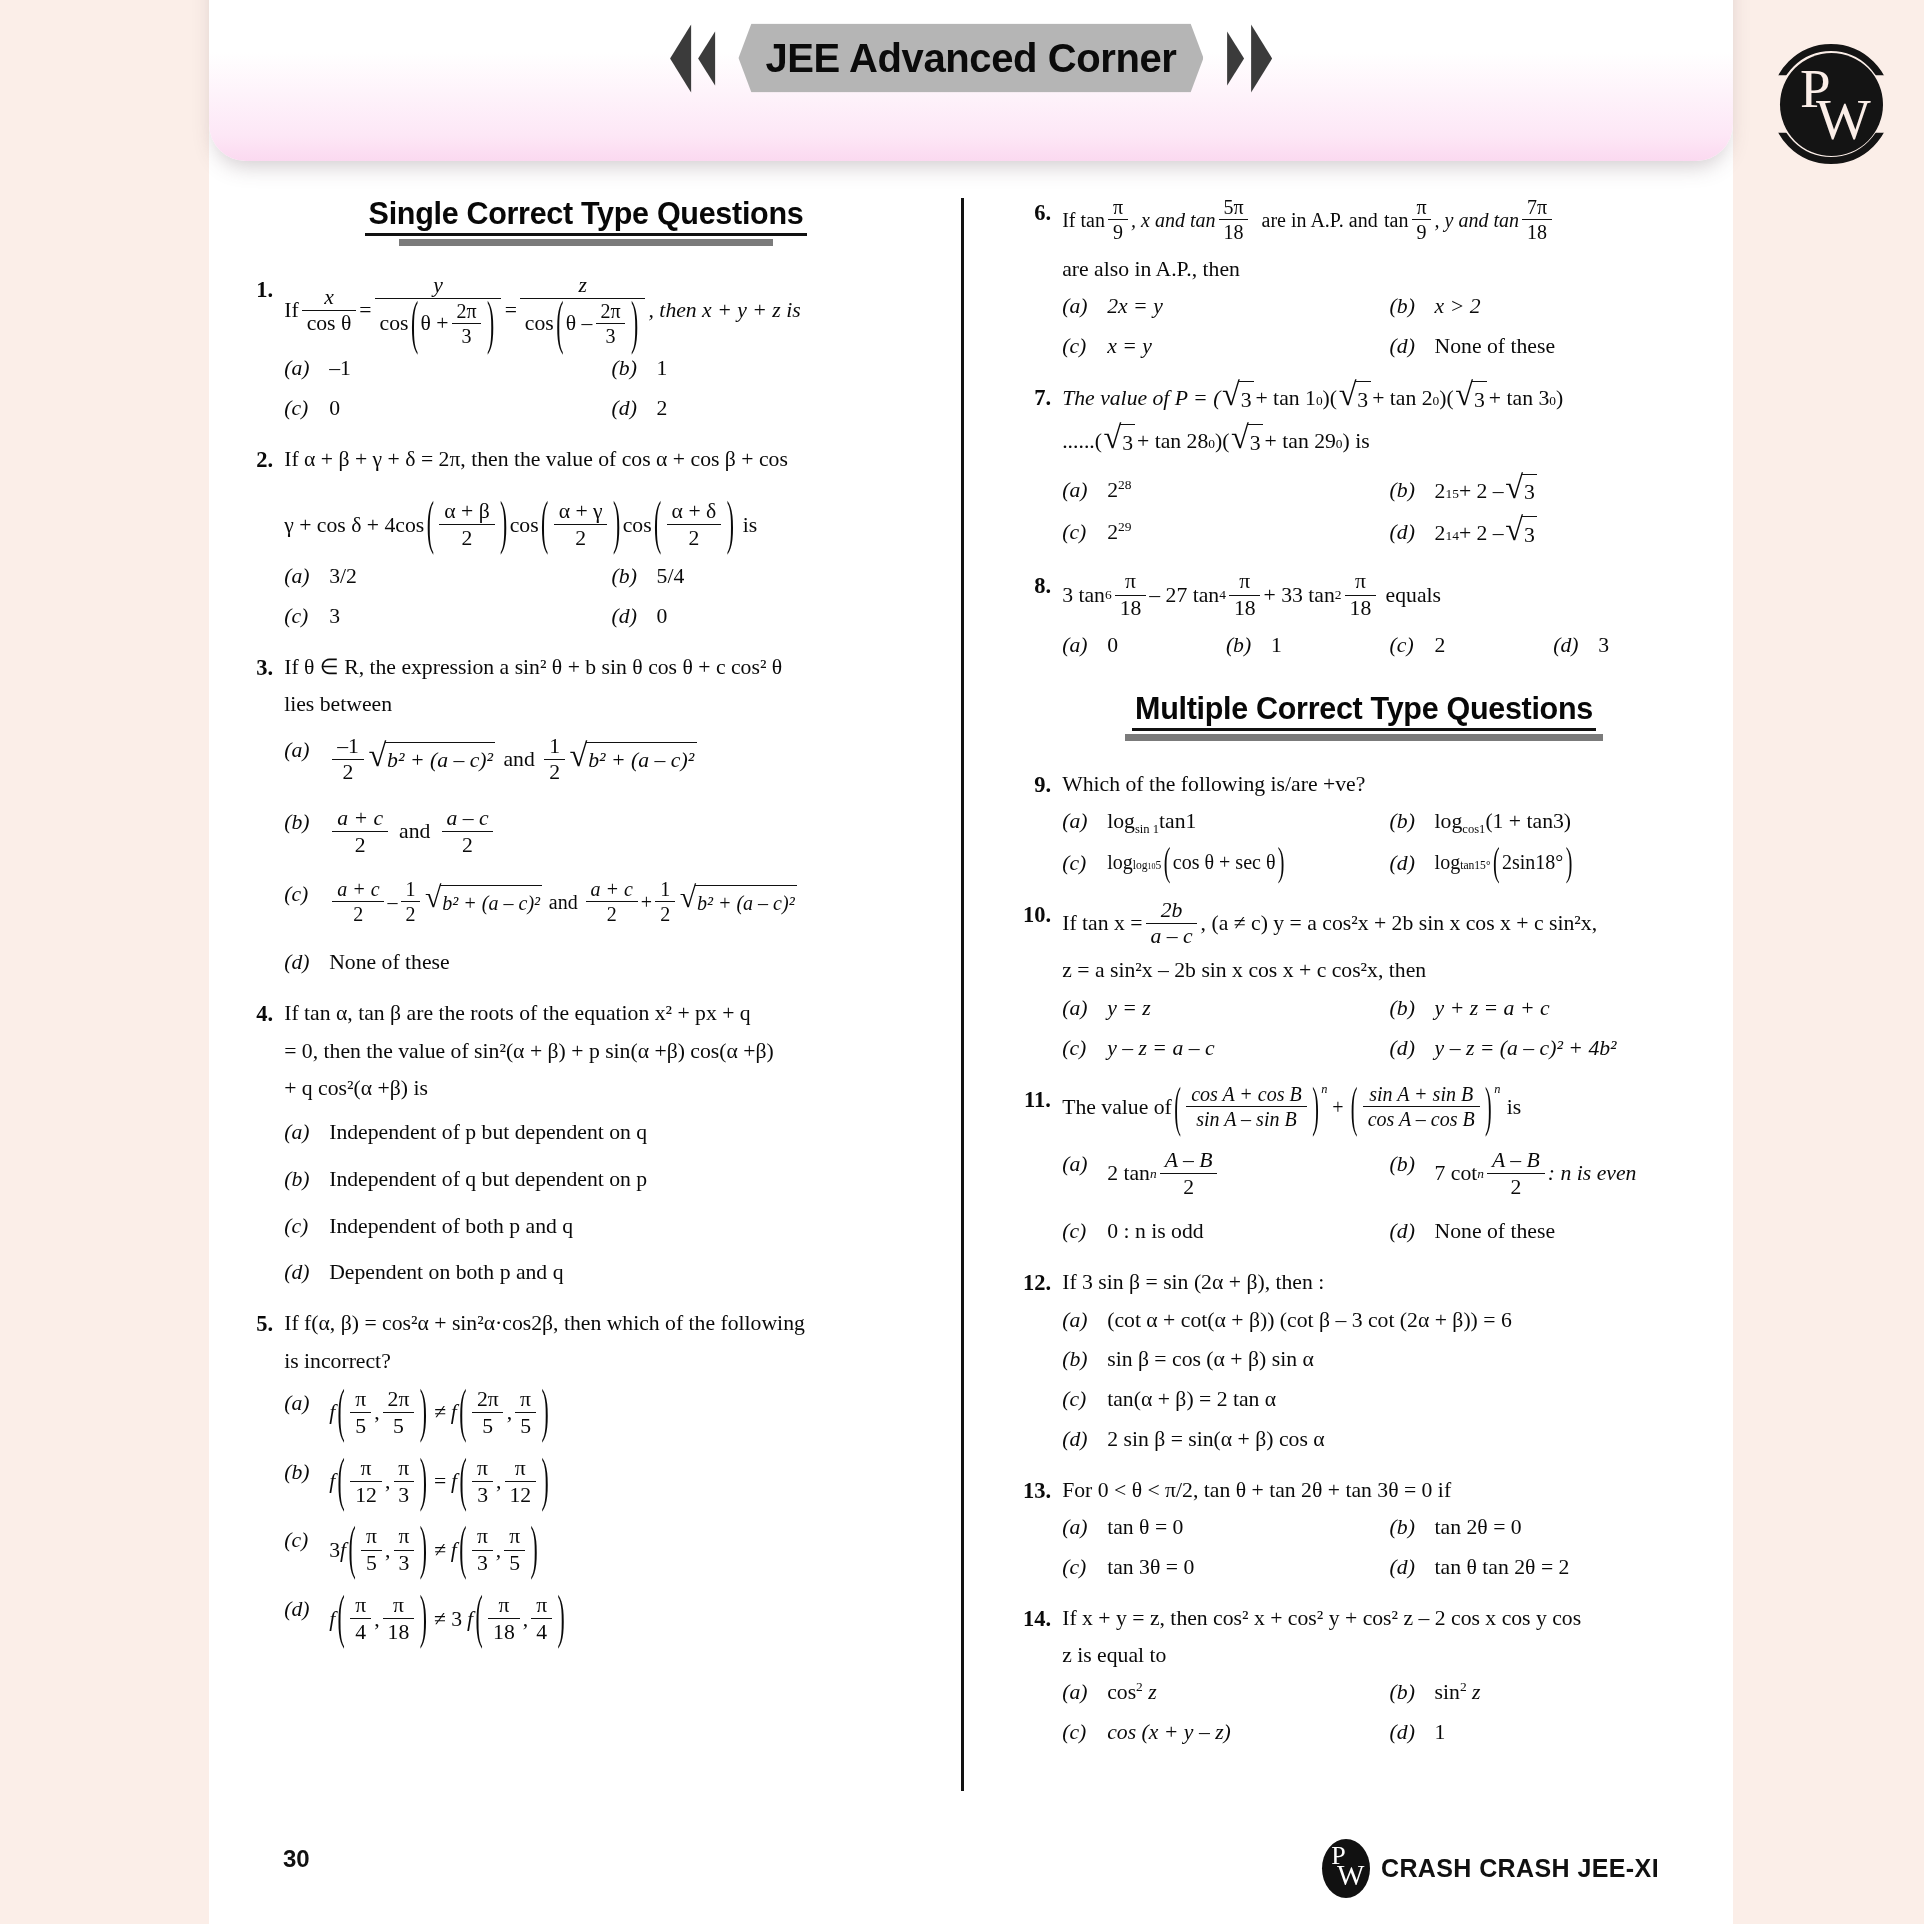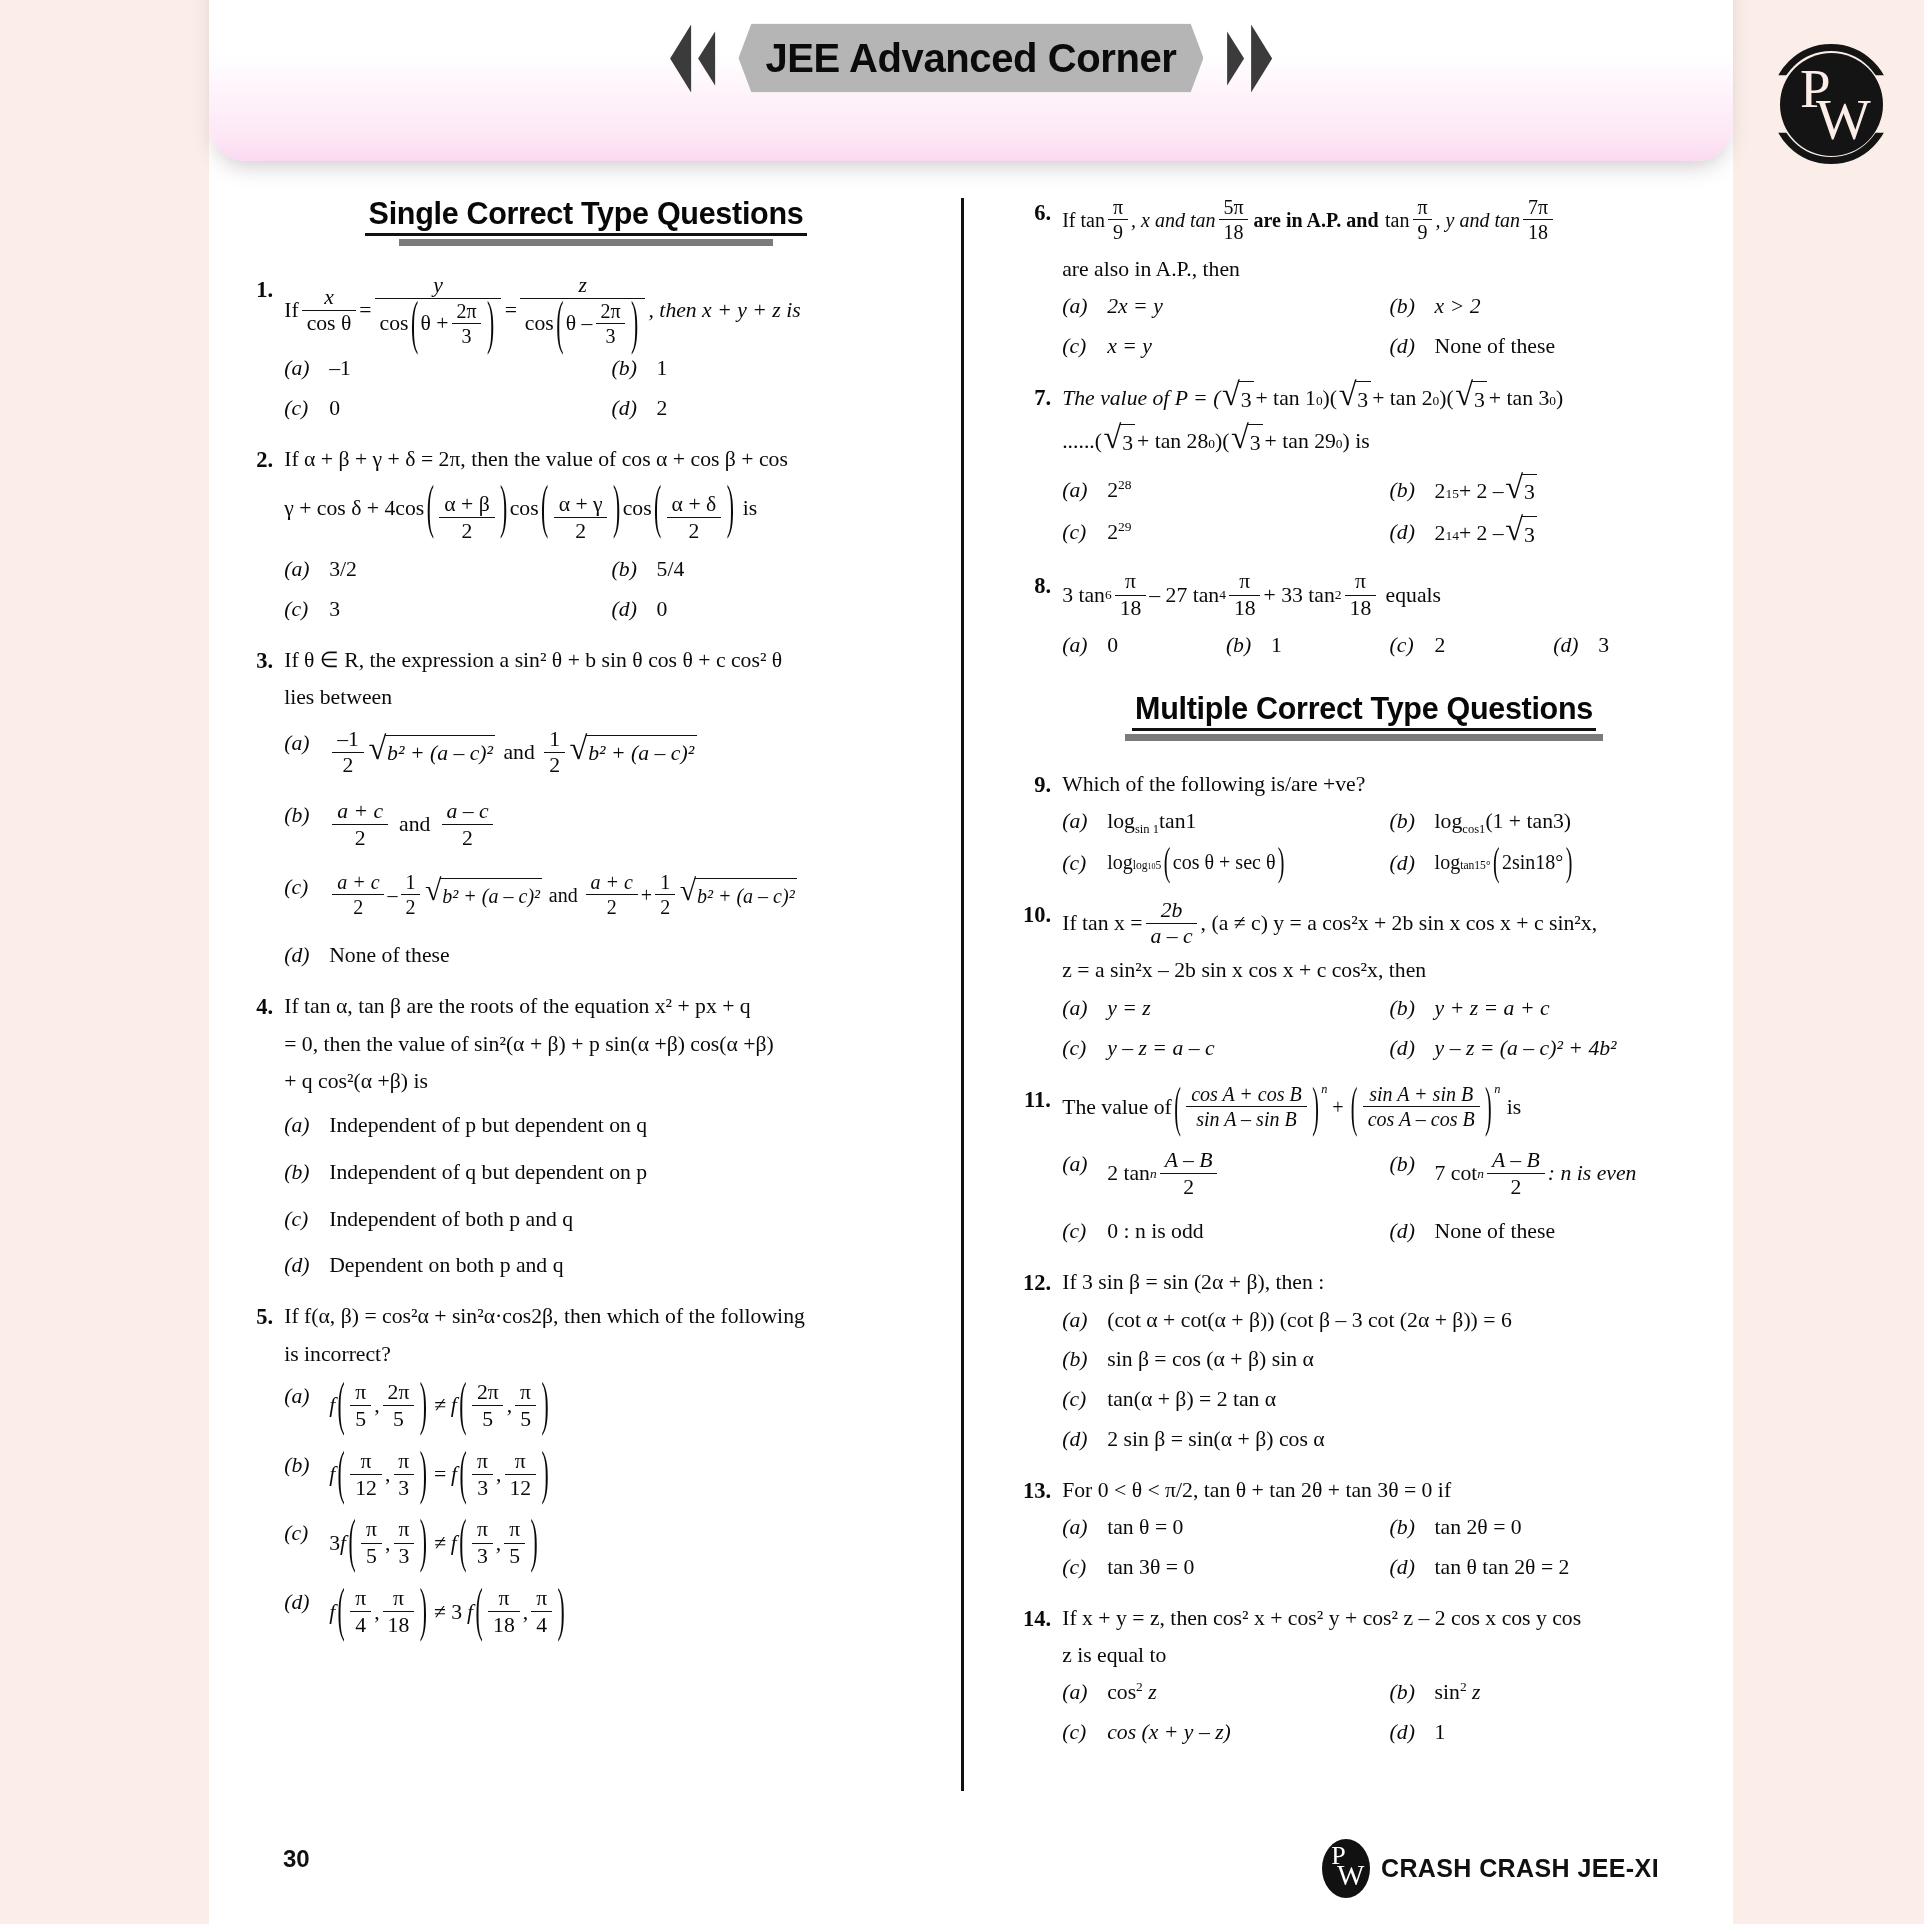--- a/index.html
+++ b/index.html
@@ -262,21 +262,21 @@
               <span class="opt-txt">2</span>
             </div>
         </div>
       </div>
     </div>
 
     <div class="q">
       <div class="q-num">2.</div>
       <div class="q-body">
         <div class="q-text">If α + β + γ + δ = 2π, then the value of cos α + cos β + cos</div>
-        <div class="q-text" style="display:flex;align-items:flex-start;flex-wrap:wrap;margin-top:17px;">
+        <div class="q-text" style="display:flex;align-items:center;flex-wrap:wrap;margin-top:24px;">
           <span>γ + cos δ +  4cos</span>
           <span class="paren tall">(</span>
           <span class="frac">
             <span class="num">α + β</span>
             <span class="den">2</span>
           </span>
           <span class="paren tall">)</span>
           <span>cos</span>
           <span class="paren tall">(</span>
           <span class="frac">
@@ -570,21 +570,21 @@
           <span>If tan</span>
           <span class="frac">
               <span class="num">π</span>
               <span class="den">9</span>
             </span>
           <span class="it">, x  and  tan</span>
           <span class="frac">
               <span class="num">5π</span>
               <span class="den">18</span>
             </span>
-          <span style="margin-left:2px;font-weight:bold;">are in A.P. and</span>
+          <span style="margin-left:10px;">are in A.P. and</span>
           <span style="margin-left:6.4px;">tan</span>
           <span class="frac">
               <span class="num">π</span>
               <span class="den">9</span>
             </span>
           <span class="it">, y  and  tan</span>
           <span class="frac">
               <span class="num">7π</span>
               <span class="den">18</span>
             </span>

